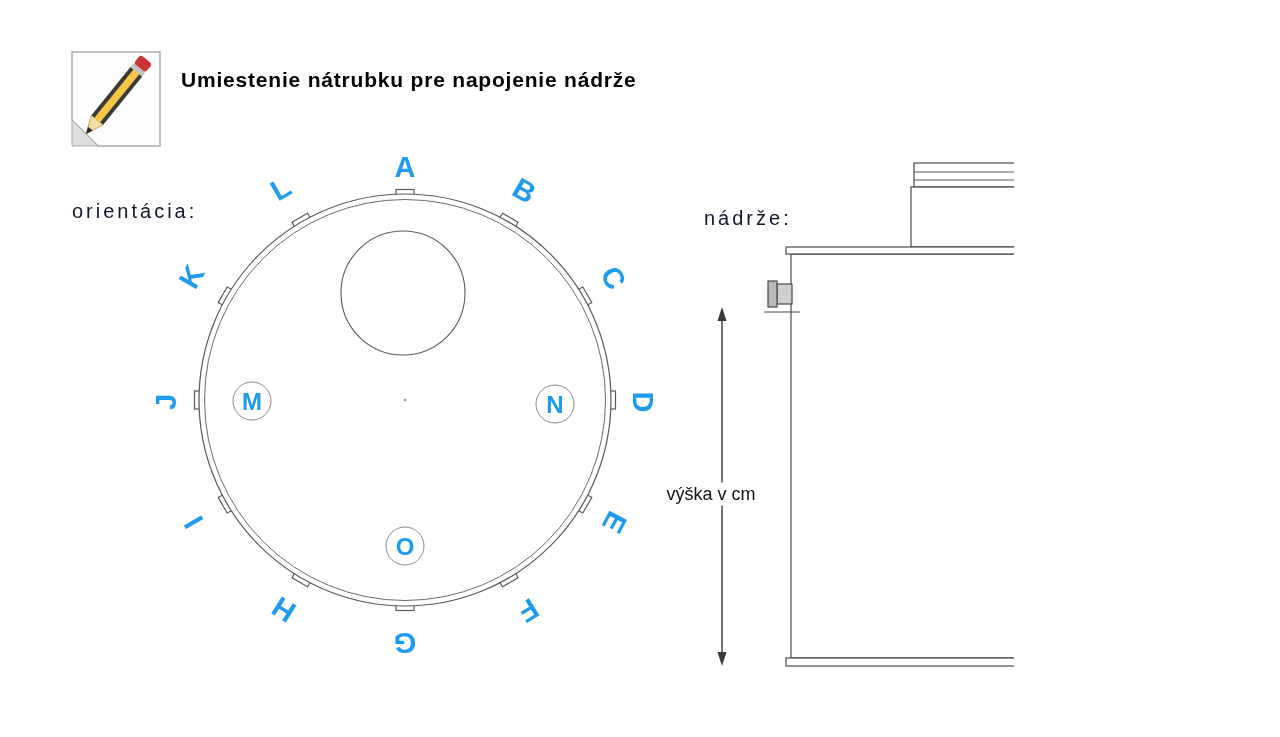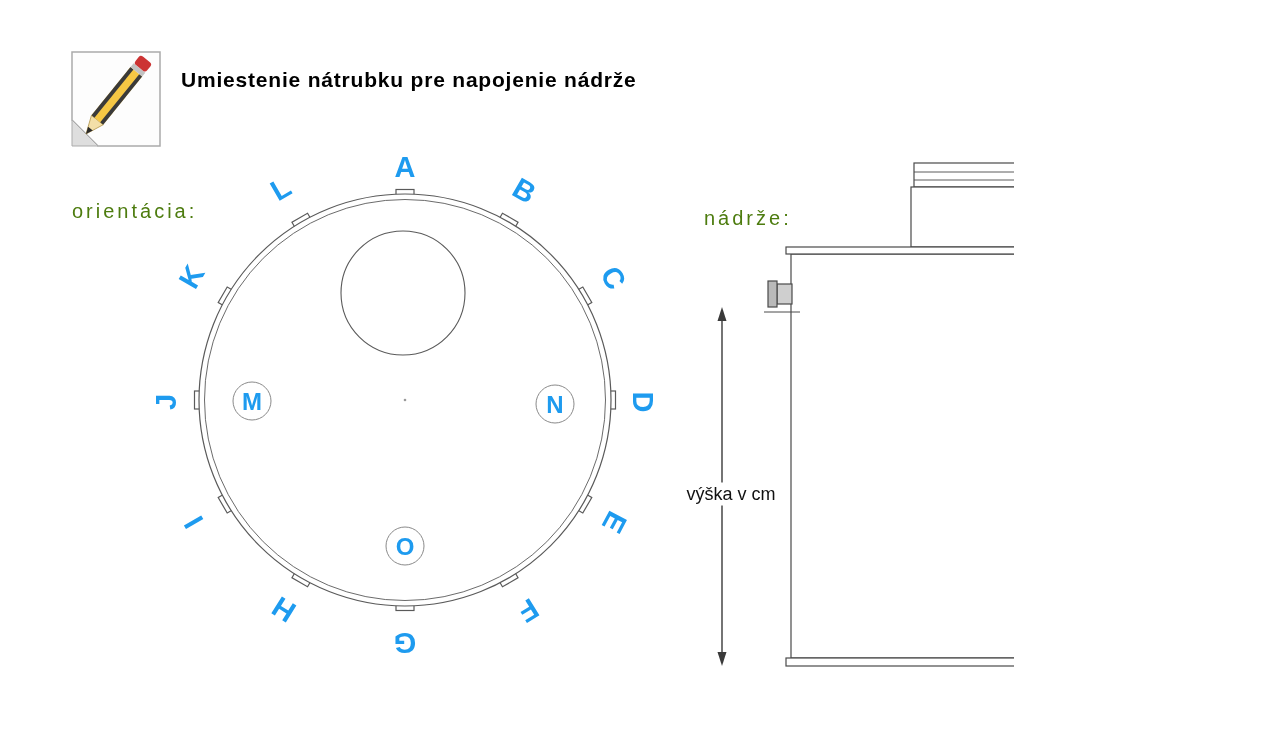--- a/index.html
+++ b/index.html
@@ -1,28 +1,28 @@
 <!DOCTYPE html>
 <html><head>
 <meta charset="utf-8">
 <style>
   html,body{margin:0;padding:0;background:#fff;}
   #page{position:relative;width:1014px;height:737px;background:#fff;overflow:hidden;
         font-family:"Liberation Sans",sans-serif;}
   svg{position:absolute;left:0;top:0;}
   .page-title{position:absolute;left:181px;top:68px;font-size:21px;font-weight:bold;
               color:#000;letter-spacing:0.8px;}
-  .section-label{position:absolute;color:#4d7c0f;font-size:20px;letter-spacing:3px;}
+  .section-label{position:absolute;color:#0f172a;font-size:20px;letter-spacing:3px;}
   .ltr{position:absolute;color:#1e9bef;font-weight:bold;font-size:29px;
        transform:translate(-50%,-50%) rotate(var(--rot));white-space:nowrap;}
   .marker{position:absolute;width:37px;height:37px;border:1.5px solid #8a8a8a;border-radius:50%;
           transform:translate(-50%,-50%);display:flex;align-items:center;justify-content:center;
           color:#1e9bef;font-weight:bold;font-size:24px;background:#fff;}
   .dim-label{position:absolute;left:711px;top:494px;transform:translate(-50%,-50%);
-             font-size:18px;color:#111;background:#fff;padding:1px 4px;white-space:nowrap;margin-left:20px;}
+             font-size:18px;color:#111;background:#fff;padding:1px 4px;white-space:nowrap;}
 </style>
 </head>
 <body>
 
 <div id="page">
 
   <svg width="1280" height="737" viewBox="0 0 1280 737">
 
     <g>
       <path d="M72,52 L160,52 L160,146 L98,146 L72,120 Z" fill="#fdfdfd" stroke="#ababab" stroke-width="1.5"></path>

